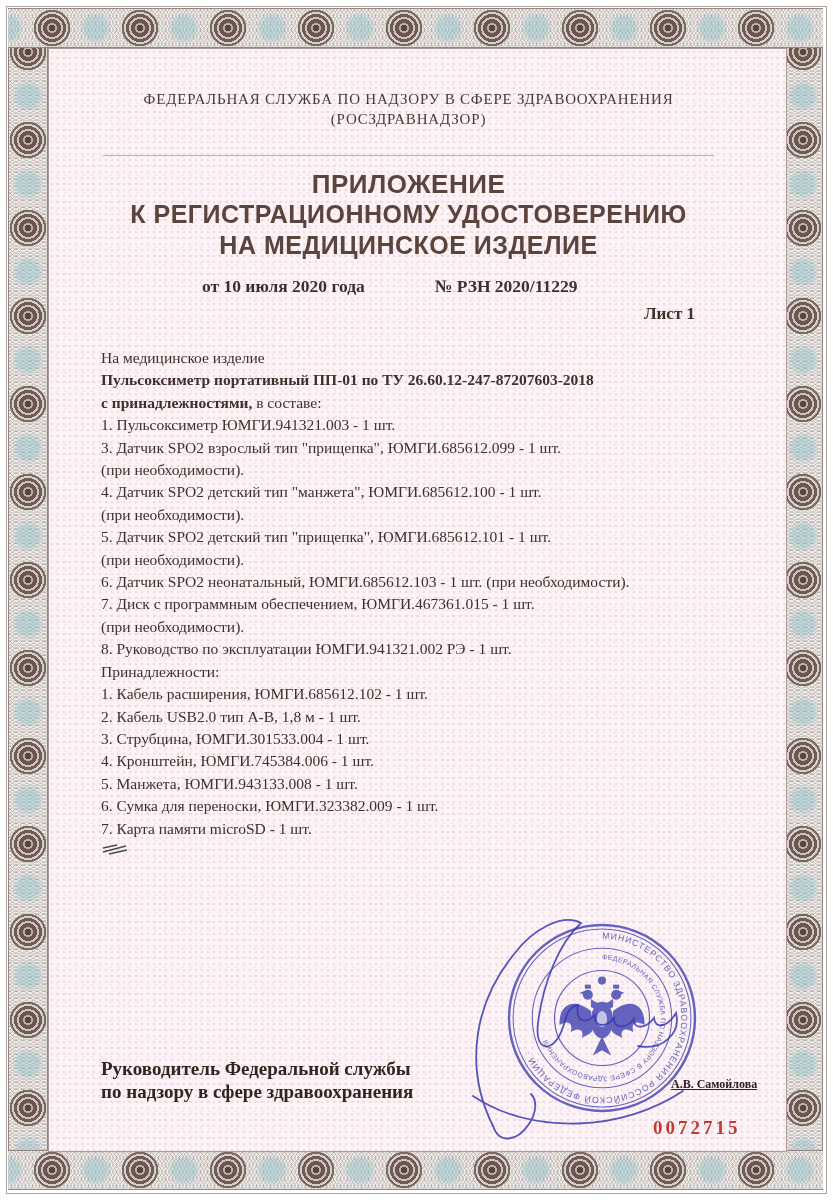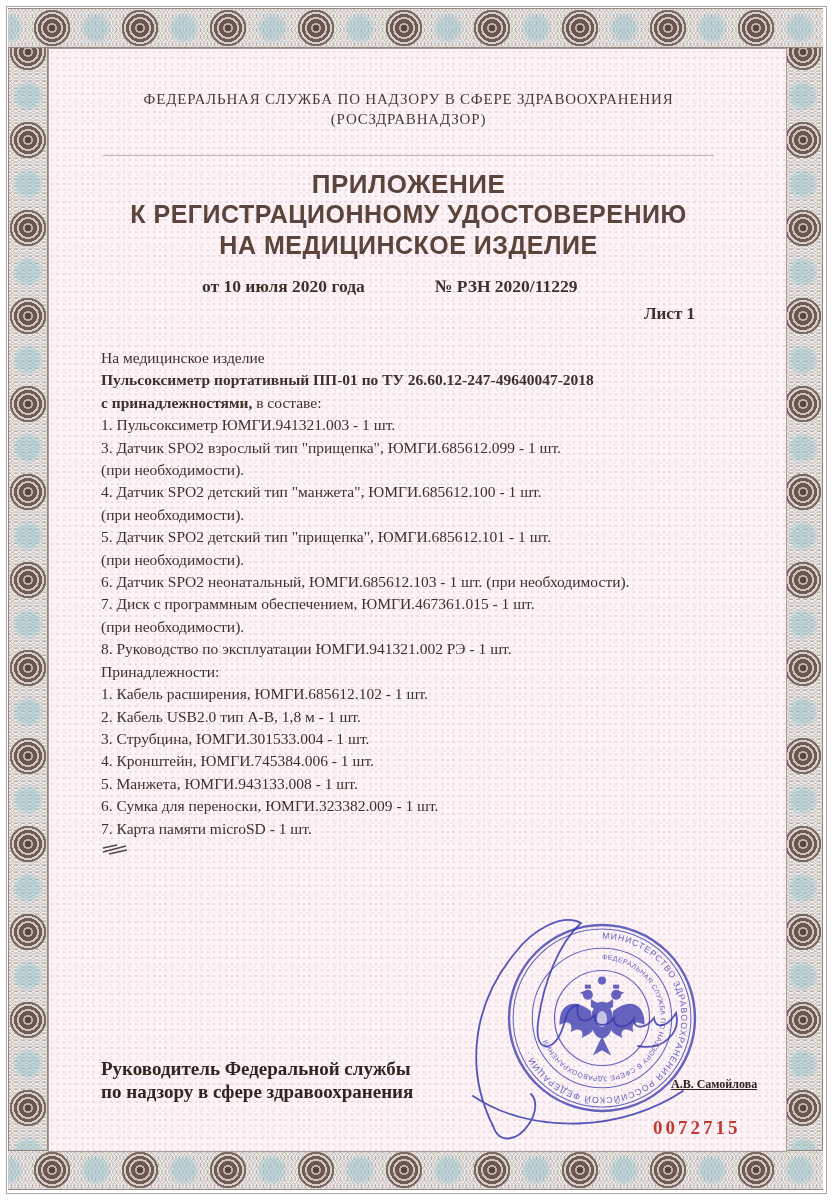--- a/index.html
+++ b/index.html
@@ -120,21 +120,21 @@
     </div>
 
     <div class="meta-row">
       <span class="date">от  10 июля 2020 года</span>
       <span class="num">№  РЗН 2020/11229</span>
     </div>
     <div class="sheet">Лист 1</div>
 
     <div class="body-block">
       <div>На медицинское изделие</div>
-      <div class="b">Пульсоксиметр портативный ПП-01 по ТУ 26.60.12-247-49640047-2018</div>
+      <div class="b">Пульсоксиметр портативный ПП-01 по ТУ 26.60.12-247-87207603-2018</div>
       <div><span class="b">с принадлежностями,</span><span> в составе:</span></div>
 
       <div>
           <div>1. Пульсоксиметр ЮМГИ.941321.003 - 1 шт.</div>
           <div>3. Датчик SPO2 взрослый тип "прищепка", ЮМГИ.685612.099 - 1 шт.</div>
           <div>(при необходимости).</div>
           <div>4. Датчик SPO2 детский тип "манжета", ЮМГИ.685612.100 - 1 шт.</div>
           <div>(при необходимости).</div>
           <div>5. Датчик SPO2 детский тип "прищепка", ЮМГИ.685612.101 - 1 шт.</div>
           <div>(при необходимости).</div>

